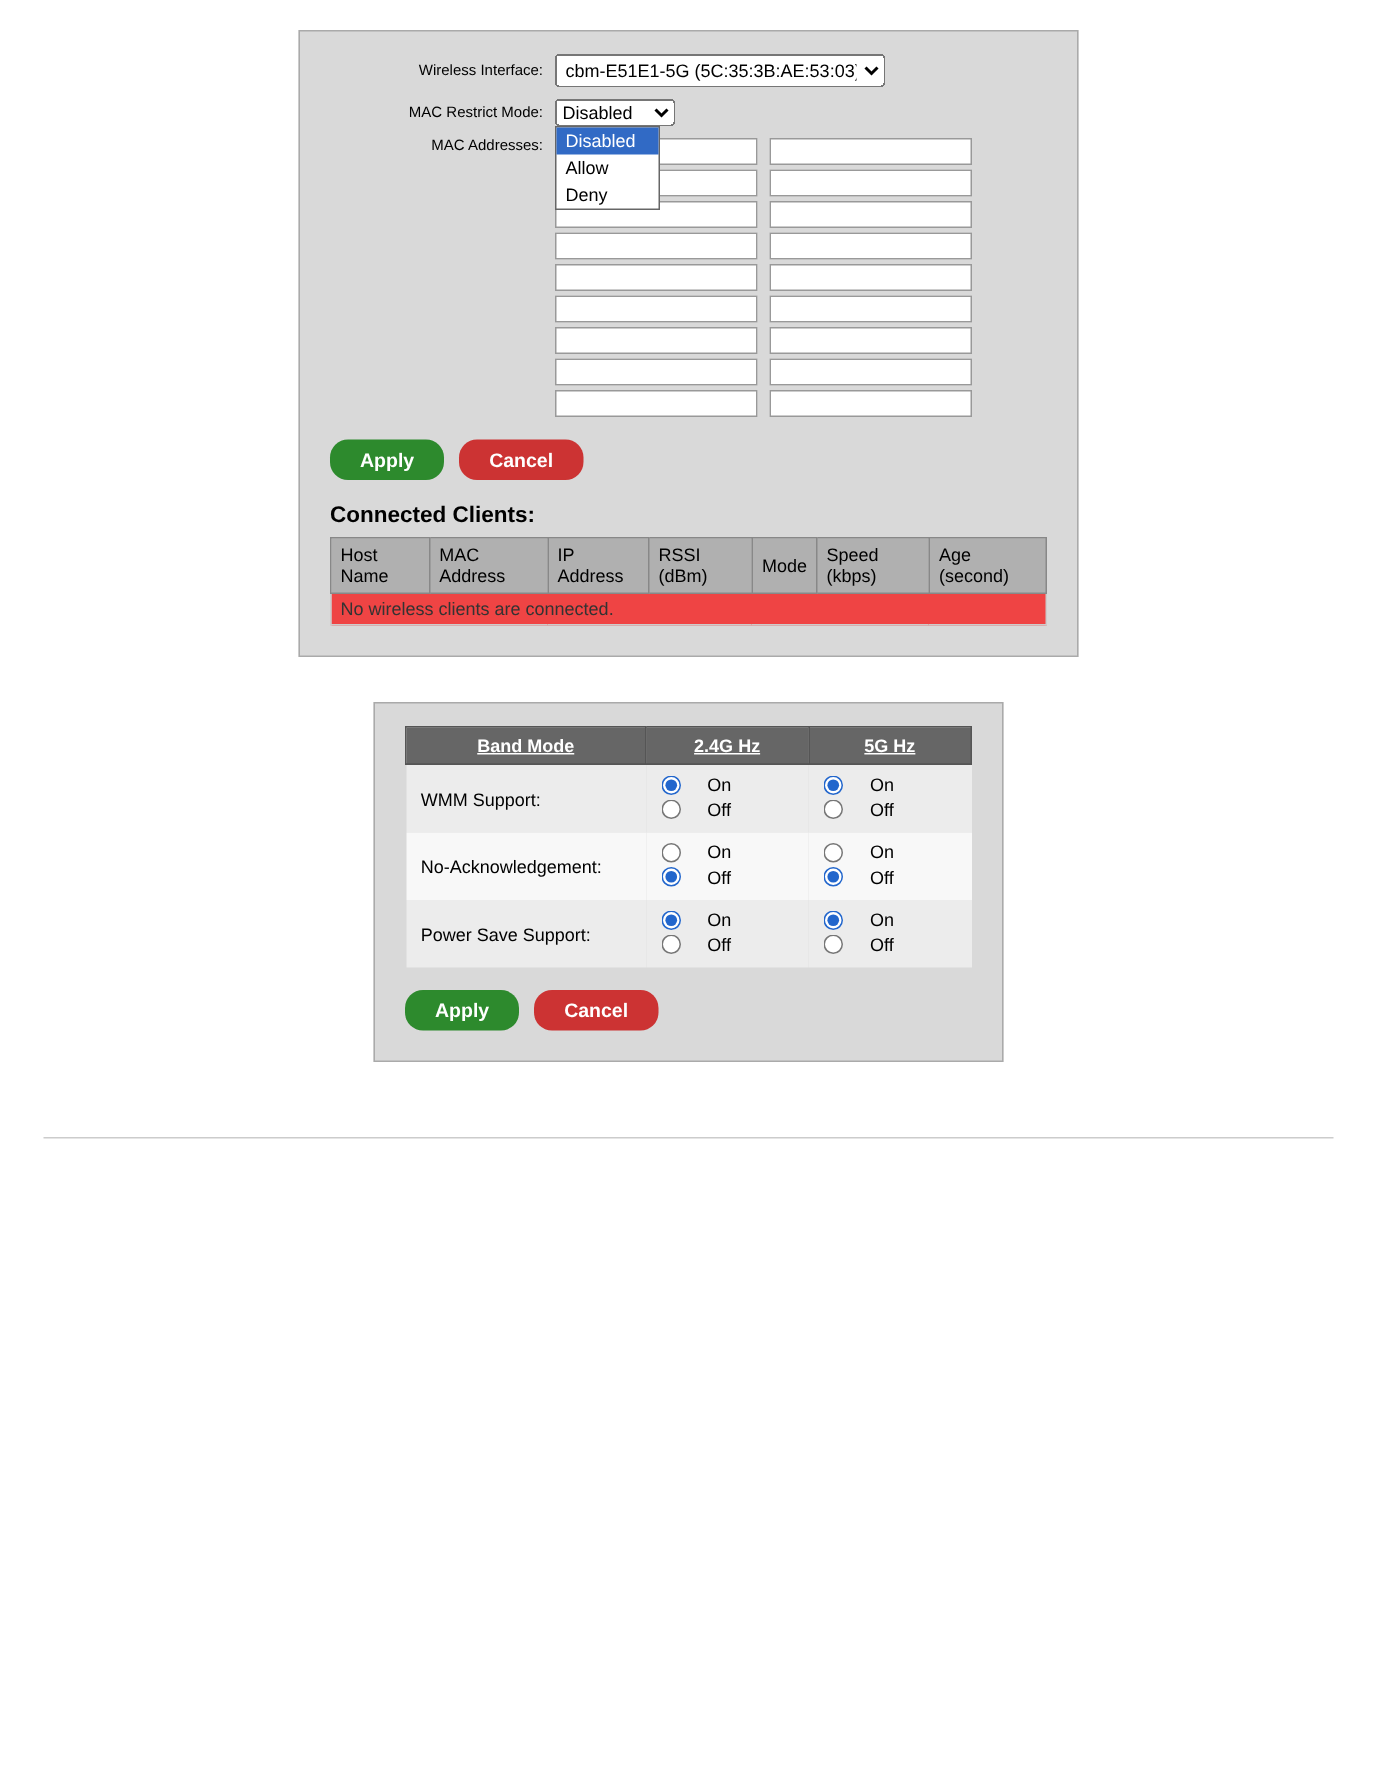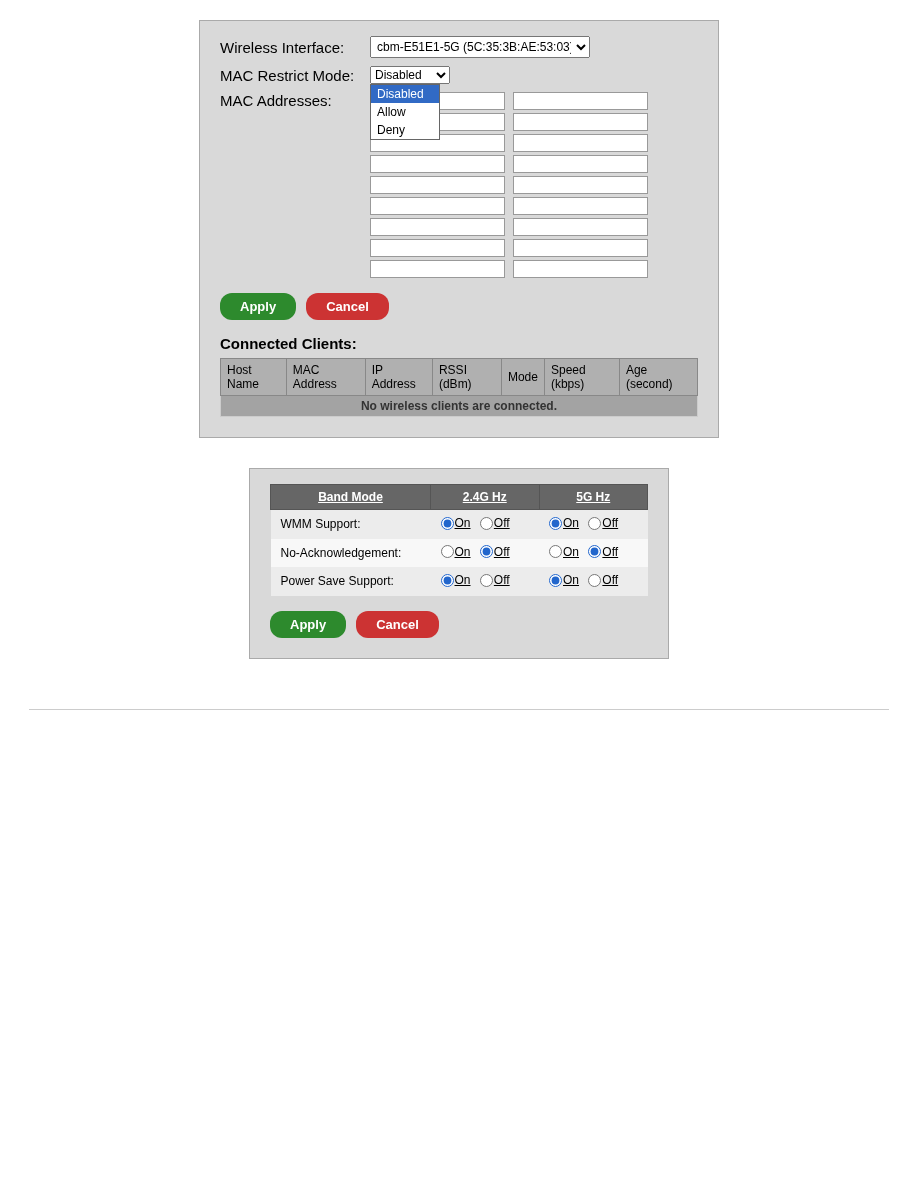--- a/index.html
+++ b/index.html
@@ -29,22 +29,23 @@
     }
 
     .form-row {
       display: flex;
       align-items: center;
       margin-bottom: 8px;
     }
 
     .form-label {
       width: 150px;
+      text-align: right;
       padding-right: 8px;
-      font-size: 15px;
+      font-size: 10px;
     }
 
     .wireless-select {
       width: 220px;
       font-size: 12px;
       padding: 2px;
     }
 
     .mac-restrict-select {
       width: 80px;
@@ -159,24 +160,23 @@
     }
 
     .clients-table td {
       border: 1px solid #ccc;
       padding: 3px 6px;
       background: white;
       font-size: 12px;
     }
 
     .no-clients-row td {
-      background: #a3a3a3;
+      background: #ef4444;
       color: #333;
-      text-align: center;
-      font-weight: bold;
+      text-align: left;
     }
 
     
     .bottom-section {
       background: #d9d9d9;
       border: 1px solid #aaa;
       padding: 15px 20px 20px 20px;
       width: 420px;
     }
 
@@ -204,23 +204,22 @@
 
     .band-table tr td:first-child {
       font-weight: normal;
       color: #000;
       width: 160px;
     }
 
     .radio-group {
       display: inline-flex;
       align-items: center;
-      gap: 1px;
+      gap: 18px;
       margin-right: 6px;
-      text-decoration: underline;
     }
 
     .radio-group input[type="radio"] {
       cursor: pointer;
       accent-color: #2266cc;
     }
 
     .radio-group label {
       font-size: 12px;
       cursor: pointer;

